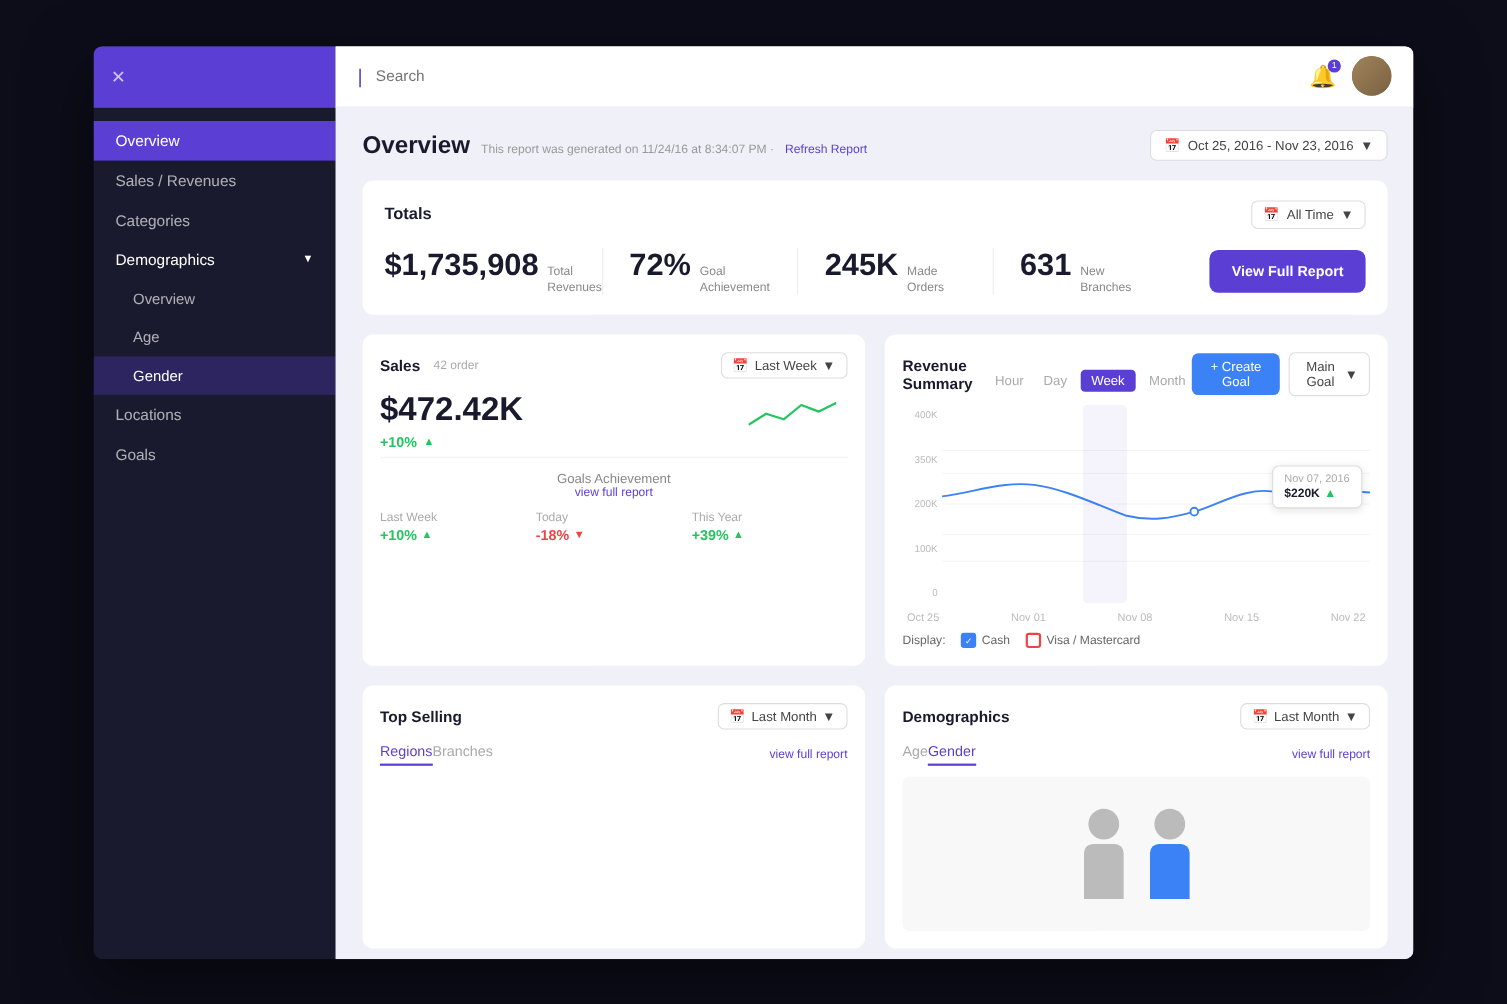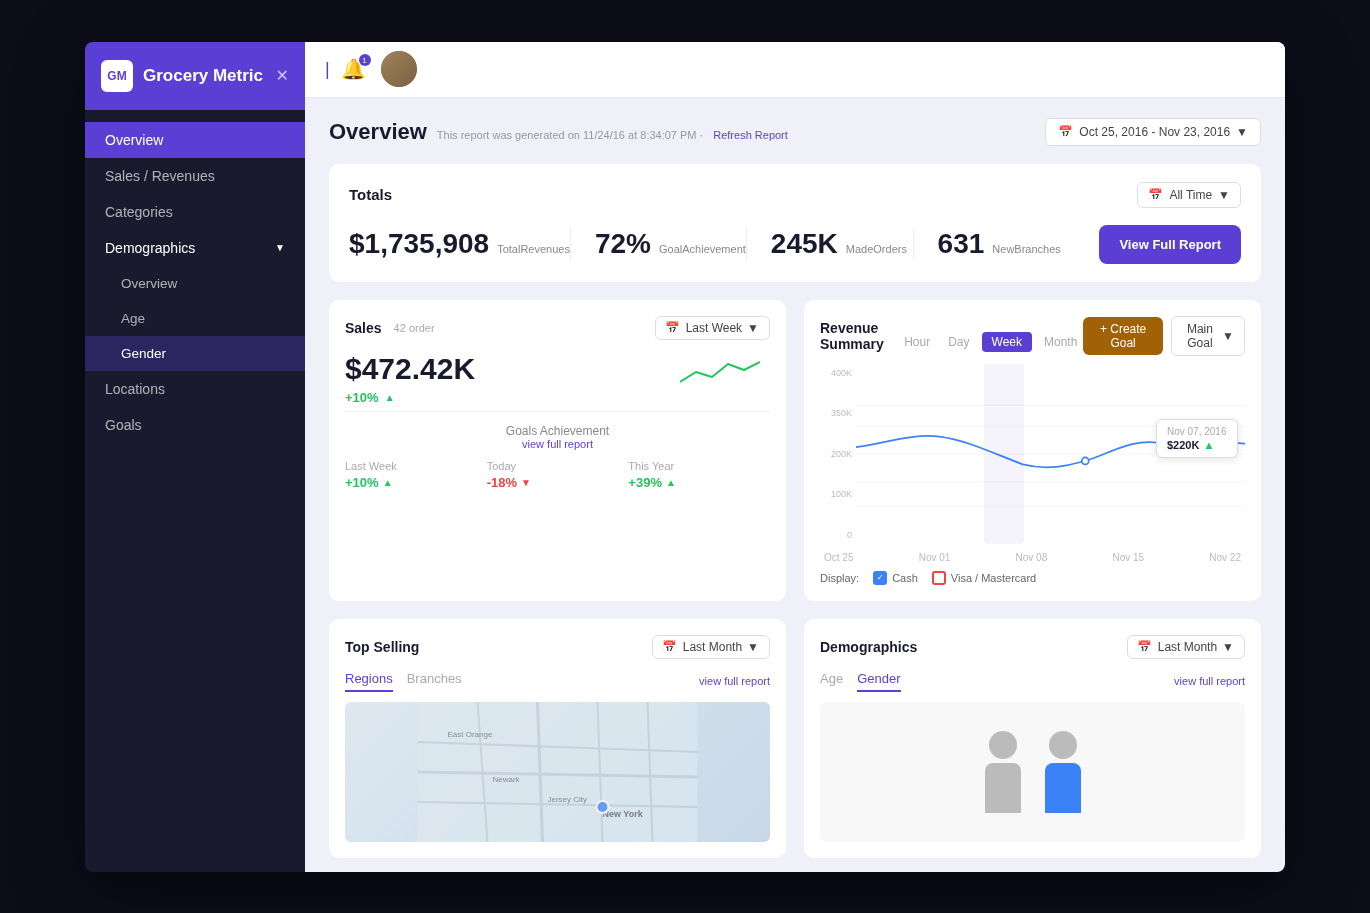--- a/index.html
+++ b/index.html
@@ -254,21 +254,21 @@
     }
     .metric-item + .metric-item {
       border-left: 1px solid #eee;
       padding-left: 24px;
     }
     .metric-value {
       font-size: 28px;
       font-weight: 800;
       color: #1a1a2e;
     }
-    .metric-label-group { display: flex; flex-direction: row; }
+    .metric-label-group { display: flex; flex-direction: column; }
     .metric-label {
       font-size: 11px;
       color: #888;
       line-height: 1.3;
     }
     .view-full-btn {
       background: #5b3fd4;
       color: #fff;
       border: none;
       border-radius: 8px;
@@ -399,21 +399,21 @@
       color: #fff;
       border-radius: 4px;
       padding: 3px 10px;
     }
     .revenue-actions {
       display: flex;
       align-items: center;
       gap: 8px;
     }
     .create-goal-btn {
-      background: #a16207;
+      background: #3b82f6;
       color: #fff;
       border: none;
       border-radius: 6px;
       padding: 5px 12px;
       font-size: 12px;
       cursor: pointer;
     }
     .main-goal-btn {
       display: flex;
       align-items: center;
@@ -521,21 +521,20 @@
     }
     .figure-body {
       width: 36px;
       height: 50px;
       border-radius: 8px 8px 0 0;
     }
     .figure-body-female { background: #bbb; }
     .figure-body-male { background: #3b82f6; }
     .tabs-row {
       display: flex;
-      gap: 14px;
       margin-bottom: 10px;
     }
     .card-tab {
       font-size: 13px;
       color: #aaa;
       cursor: pointer;
       padding-bottom: 4px;
     }
     .card-tab.active {
       color: #5b3fd4;
@@ -576,24 +575,20 @@
       border-radius: 4px;
     }
   </style>
 </head>
 <body>
 
 <div class="app-wrapper">
 
   <aside class="sidebar">
     <div class="sidebar-header">
-      <div class="sidebar-logo">
-        <div class="logo-badge">GM</div>
-        <span class="logo-title">Grocery Metric</span>
-      </div>
       <span class="sidebar-close">✕</span>
     </div>
     <nav class="sidebar-nav">
       <div class="nav-item active">
         <span>Overview</span>
       </div>
       <div class="nav-item">
         <span>Sales / Revenues</span>
       </div>
       <div class="nav-item">
@@ -618,20 +613,21 @@
       <div class="nav-item">
         <span>Goals</span>
       </div>
     </nav>
   </aside>
 
   <main class="main">
 
     <header class="topbar">
       <span class="search-divider">|</span>
+      <input class="search-input" type="text" placeholder="Search" style="">
       <div class="topbar-right">
         <div class="bell-icon">
           🔔
           <div class="bell-badge">1</div>
         </div>
         <div class="avatar">
           <div class="avatar-img"></div>
         </div>
       </div>
     </header>
@@ -837,47 +833,20 @@
               <span>▼</span>
             </button>
           </div>
           <div style="display:flex;justify-content:space-between;align-items:center;margin-bottom:10px;">
             <div class="tabs-row" style="margin-bottom:0;">
               <span class="card-tab active">Regions</span>
               <span class="card-tab">Branches</span>
             </div>
             <a class="view-link">view full report</a>
           </div>
-          <div class="map-placeholder">
-            <div class="map-bg">
-              
-              <svg viewBox="0 0 280 140" style="width:100%;height:100%;opacity:0.7;">
-
-                <rect width="280" height="140" fill="#dde8f0"></rect>
-
-                <line x1="0" y1="40" x2="280" y2="50" stroke="#c0ccd8" stroke-width="2"></line>
-                <line x1="0" y1="70" x2="280" y2="75" stroke="#c0ccd8" stroke-width="3"></line>
-                <line x1="0" y1="100" x2="280" y2="105" stroke="#c0ccd8" stroke-width="2"></line>
-                <line x1="60" y1="0" x2="70" y2="140" stroke="#c0ccd8" stroke-width="2"></line>
-                <line x1="120" y1="0" x2="125" y2="140" stroke="#c0ccd8" stroke-width="3"></line>
-                <line x1="180" y1="0" x2="185" y2="140" stroke="#c0ccd8" stroke-width="2"></line>
-                <line x1="230" y1="0" x2="235" y2="140" stroke="#c0ccd8" stroke-width="2"></line>
-
-                <text x="30" y="35" font-size="8" fill="#666">East Orange</text>
-
-                <text x="75" y="80" font-size="8" fill="#666">Newark</text>
-
-                <text x="130" y="100" font-size="8" fill="#666">Jersey City</text>
-
-                <text x="185" y="115" font-size="9" fill="#555" font-weight="600">New York</text>
-
-                <circle cx="185" cy="105" r="6" fill="#3b82f6" stroke="#fff" stroke-width="2"></circle>
-              </svg>
-            </div>
-          </div>
         </div>
 
         <div class="card">
           <div class="card-header">
             <span class="card-title">Demographics</span>
             <button class="filter-btn">
               <span>📅</span>
               <span>Last Month</span>
               <span>▼</span>
             </button>

